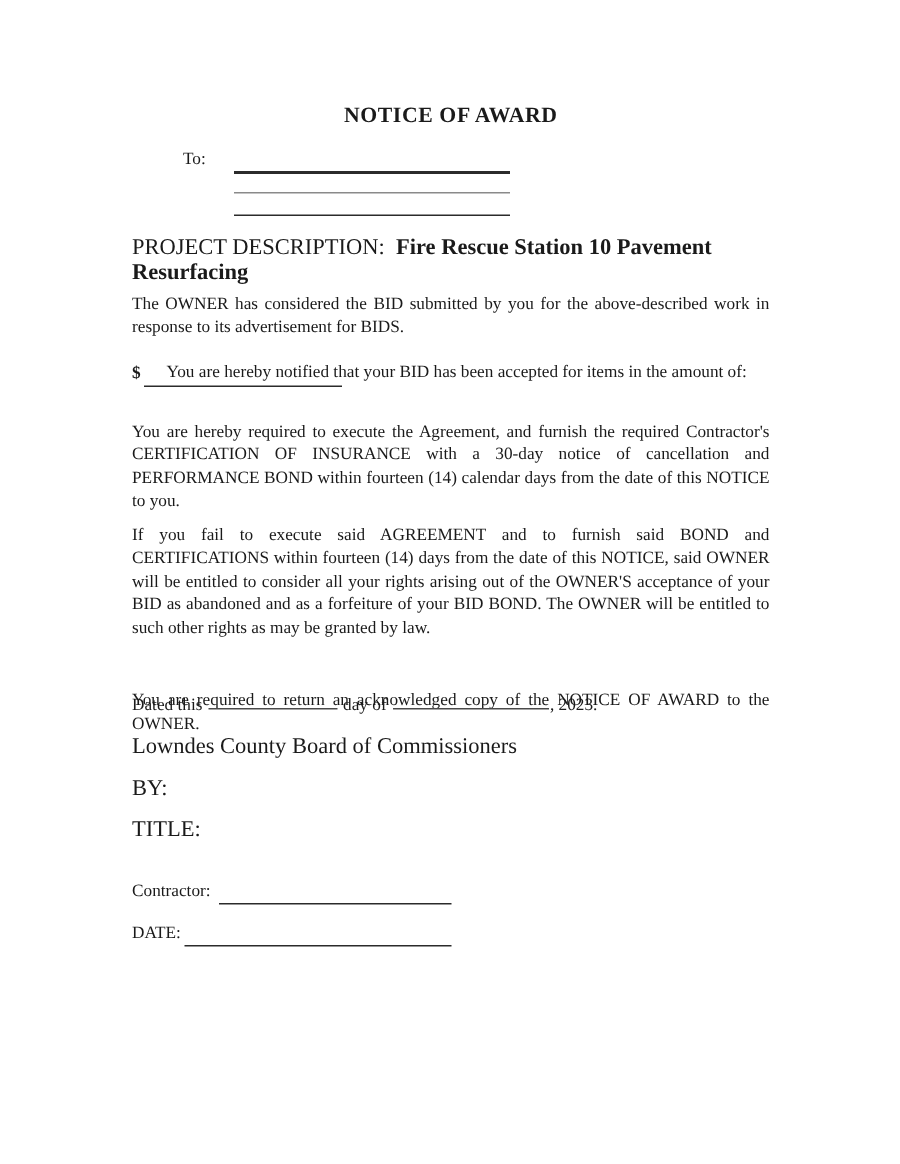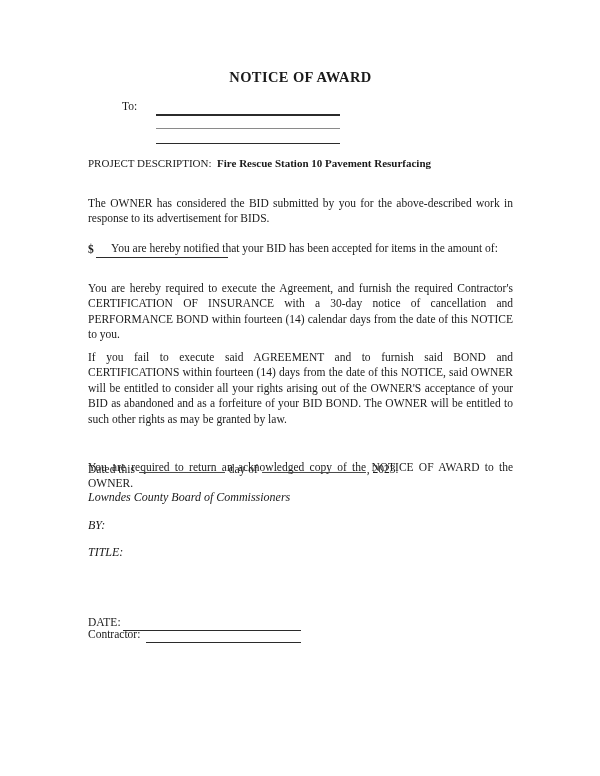--- a/index.html
+++ b/index.html
@@ -66,21 +66,21 @@
   .to-rule-1 { top: 14px;  height: 1.6px; background:#2b2b2b; }
   .to-rule-2 { top: 28px;  height: 1.1px; background:#8a8a8a; }
   .to-rule-3 { top: 42.5px; height: 1.6px; background:#2b2b2b; }
 
   
   .project-line {
     position: absolute;
     top: 157px;
     left: 0;
     width: 425px;
-    font-size: 11px;
+    font-size: 15px;
   }
   .project-line .pd-label { font-weight: normal; }
   .project-line .pd-value { font-weight: bold; }
 
   
   .para {
     position: absolute;
     left: 0;
     width: 425px;
     font-size: 11.5px;
@@ -136,36 +136,35 @@
     margin: 0 1px;
   }
   .fill-day  { width: 86px; }
   .fill-month{ width: 104px; }
 
   
   .sig-line {
     position: absolute;
     left: 0;
     width: 425px;
-    font-size: 12px;
-    font-style: italic;
+    font-size: 15px;
   }
   .sig-owner { top: 490px; }
   .sig-by    { top: 518px; }
   .sig-title { top: 545px; }
 
   
   .field-row {
     position: absolute;
     left: 0;
     width: 425px;
     height: 16px;
     font-size: 11.5px;
   }
-  .field-contractor { top: 588px; margin-top: 40px; }
+  .field-contractor { top: 588px; }
   .field-date       { top: 616px; }
   .field-label {
     position: absolute;
     left: 0;
     top: 0;
   }
   .field-rule {
     position: absolute;
     top: 13.5px;
     height: 1.6px;

